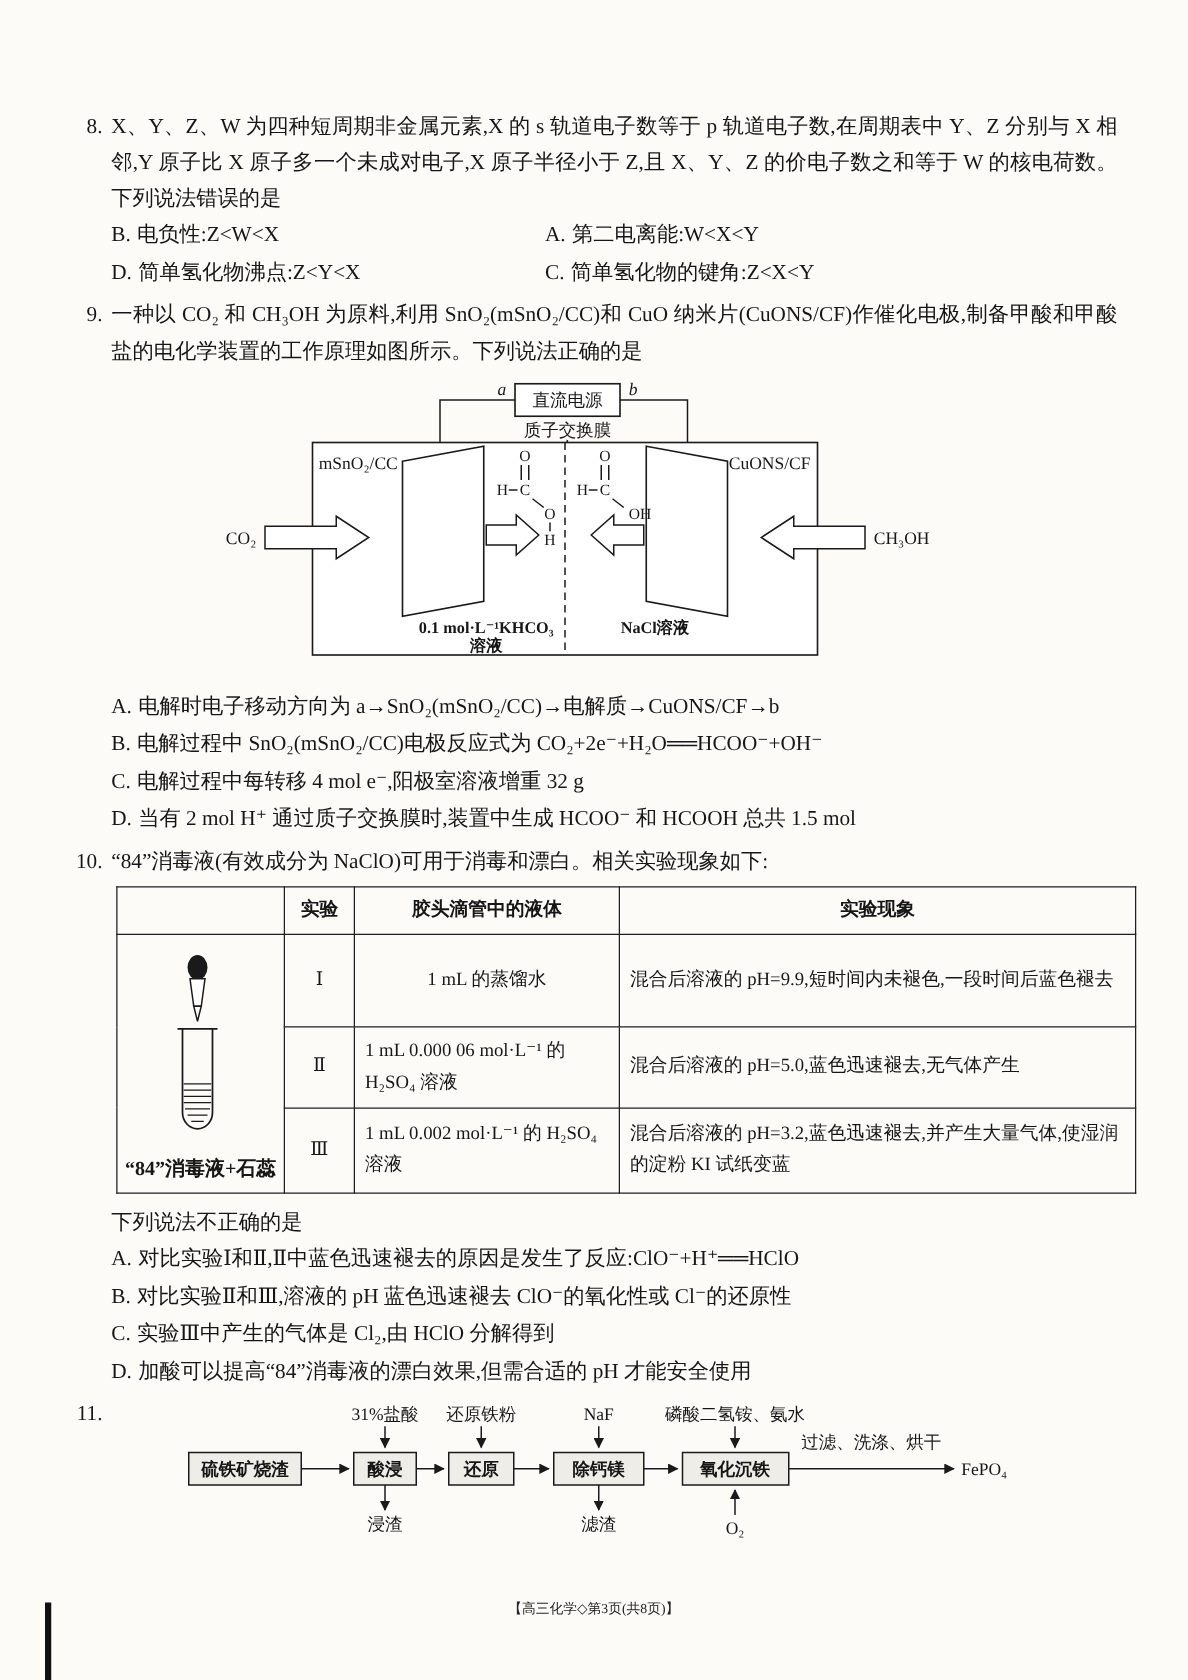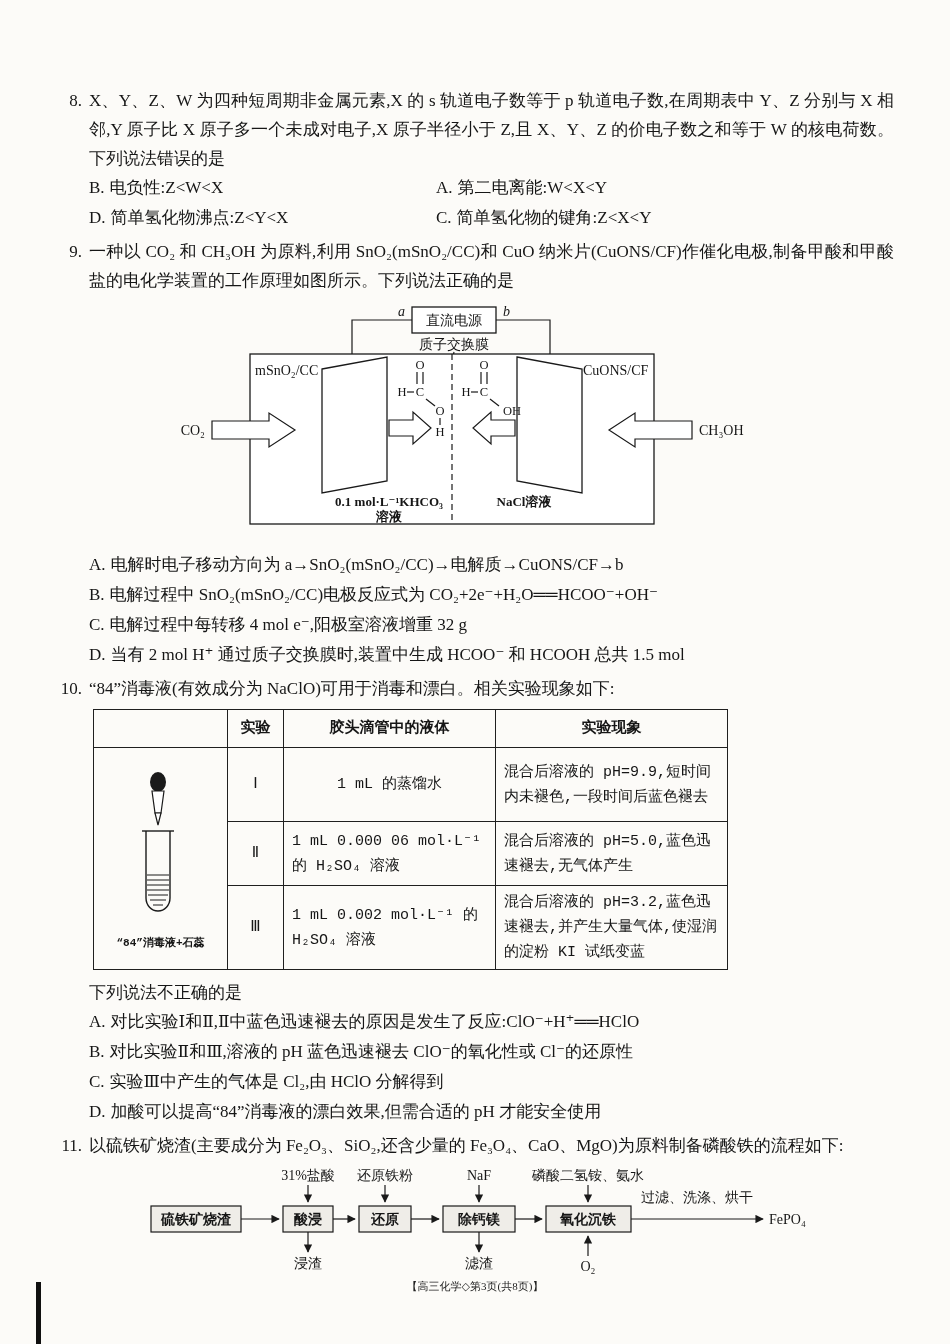--- a/index.html
+++ b/index.html
@@ -20,33 +20,33 @@
   svg .ln { stroke:#1a1a1a; stroke-width:1.2; fill:none; }
   svg .dash { stroke-dasharray:6 4; }
   svg .box { fill:#fff; stroke:#1a1a1a; stroke-width:1.3; }
   svg .fbox { fill:#efede8; stroke:#1a1a1a; stroke-width:1.2; }
   svg .barrow { fill:#fff; stroke:#1a1a1a; stroke-width:1.2; }
   svg .t { font-size:14px; fill:#161616; }
   svg .ti { font-size:14px; font-style:italic; fill:#161616; }
   svg .atom { font-size:12.5px; fill:#161616; }
   svg .sol { font-size:13px; font-weight:bold; fill:#161616; }
   svg .ft { font-size:14px; fill:#161616; }
-  .exp-table { border-collapse:collapse; margin:6px 0 8px 4px; width:635px; table-layout:fixed;font-family:Liberation Mono, monospace; }
+  .exp-table { border-collapse:collapse; margin:6px 0 8px 4px; width:816px; table-layout:fixed; }
   .exp-table th, .exp-table td { border:1.4px solid #1f1f1f; font-size:15px;
        padding:4px 8px; vertical-align:middle; text-align:center; }
   .exp-table tr.hrow th { height:28px; font-weight:600; }
   .exp-table tr.r1 td { height:74px; }
   .exp-table tr.r2 td { height:64px; }
   .exp-table tr.r3 td { height:68px; }
   .exp-table td.liq-left { text-align:left; line-height:25px; }
   .exp-table td.phen { text-align:left; line-height:25px; }
   .img-cell { padding:2px; }
   .img-cell-inner { display:flex; flex-direction:column; align-items:center;
        justify-content:flex-end; height:198px; }
-  .img-label { font-size:11px; font-weight:600; margin-top:2px; white-space:nowrap; }
+  .img-label { font-size:16px; font-weight:600; margin-top:2px; white-space:nowrap; }
   .after-table { font-size:17px; line-height:29px; }
   .footer { position:absolute; left:0; right:0; bottom:50px; text-align:center;
        font-size:11px; color:#222; }
   .artifact { position:absolute; left:36px; bottom:0; width:5px; height:62px; background:#101010; }
 </style>
 </head>
 <body>
 
 <div class="page">
 
@@ -197,21 +197,20 @@
       <div class="opt"><span class="olabel">A.</span><span>对比实验Ⅰ和Ⅱ,Ⅱ中蓝色迅速褪去的原因是发生了反应:ClO⁻+H⁺══HClO</span></div>
       <div class="opt"><span class="olabel">B.</span><span>对比实验Ⅱ和Ⅲ,溶液的 pH 蓝色迅速褪去 ClO⁻的氧化性或 Cl⁻的还原性</span></div>
       <div class="opt"><span class="olabel">C.</span><span>实验Ⅲ中产生的气体是 Cl₂,由 HClO 分解得到</span></div>
       <div class="opt"><span class="olabel">D.</span><span>加酸可以提高“84”消毒液的漂白效果,但需合适的 pH 才能安全使用</span></div>
     </div>
   </div>
 
   <div class="q">
     <div class="qnum">11.</div>
     <div class="qbody">
-      <div class="stem">以硫铁矿烧渣(主要成分为 Fe₂O₃、SiO₂,还含少量的 Fe₃O₄、CaO、MgO)为原料制备磷酸铁的流程如下:</div>
 
       <div class="flow-wrap">
         <svg width="700" height="115" viewBox="0 0 700 115">
           <defs>
             <marker id="arw" viewBox="0 0 10 10" refX="9" refY="5" markerWidth="7" markerHeight="7" orient="auto-start-reverse">
               <path d="M0,0 L10,5 L0,10 z" fill="#1a1a1a"></path>
             </marker>
           </defs>
 
           <rect class="fbox" x="18" y="42" width="90" height="26"></rect>

